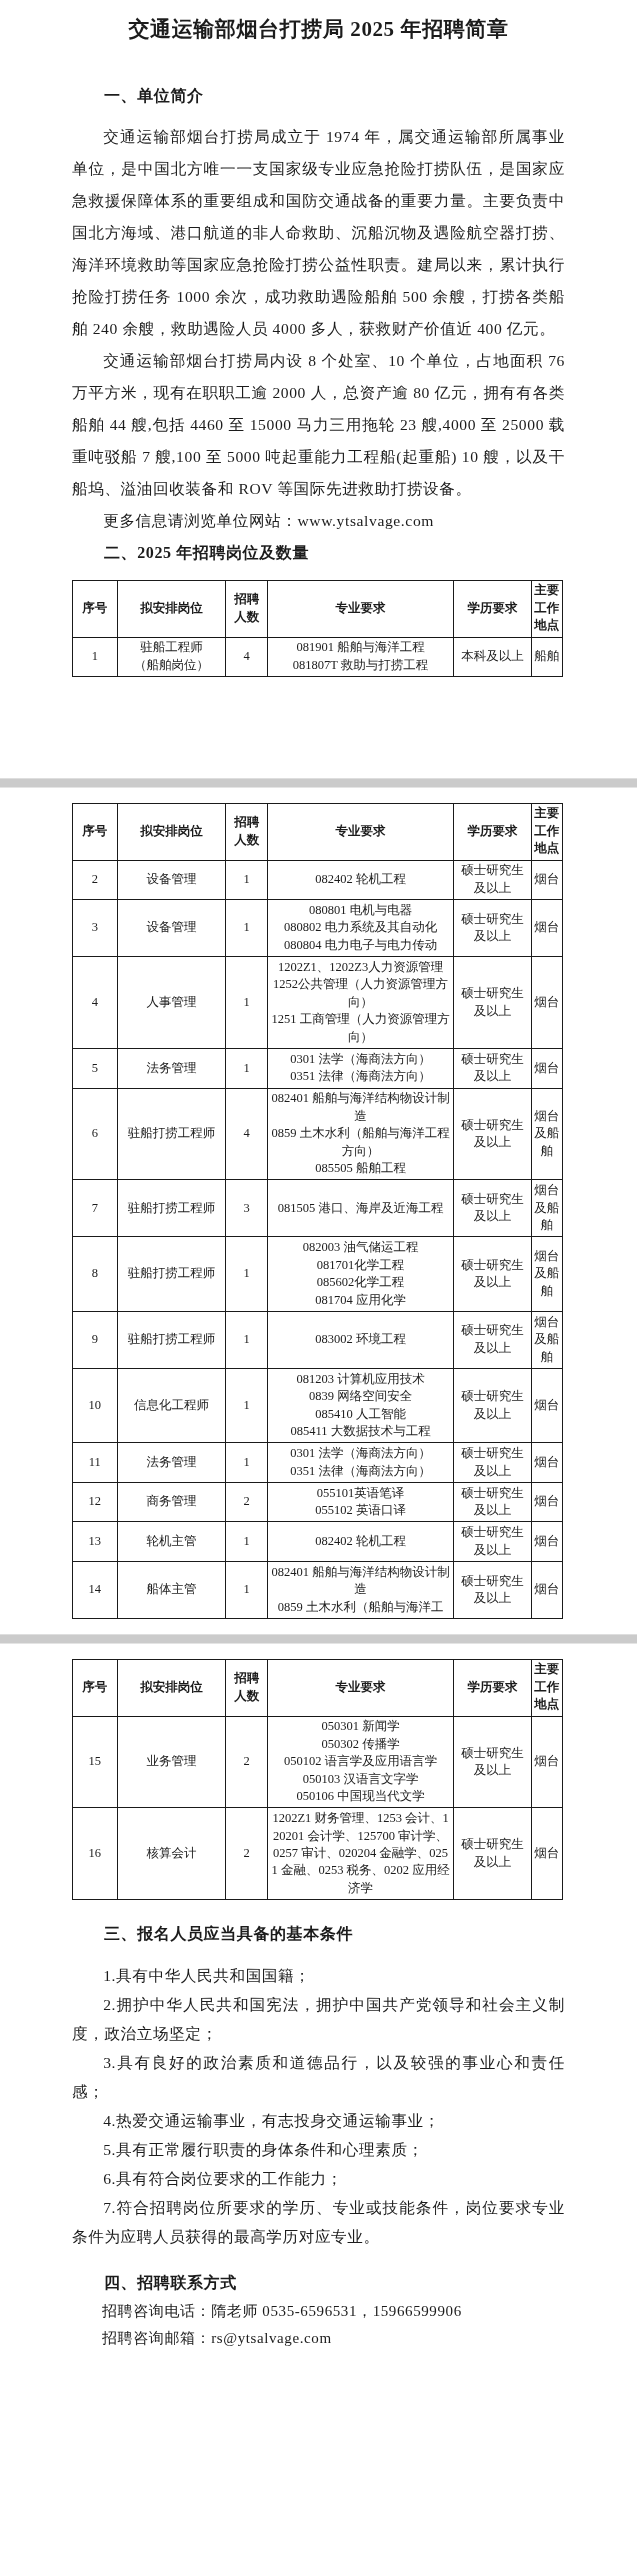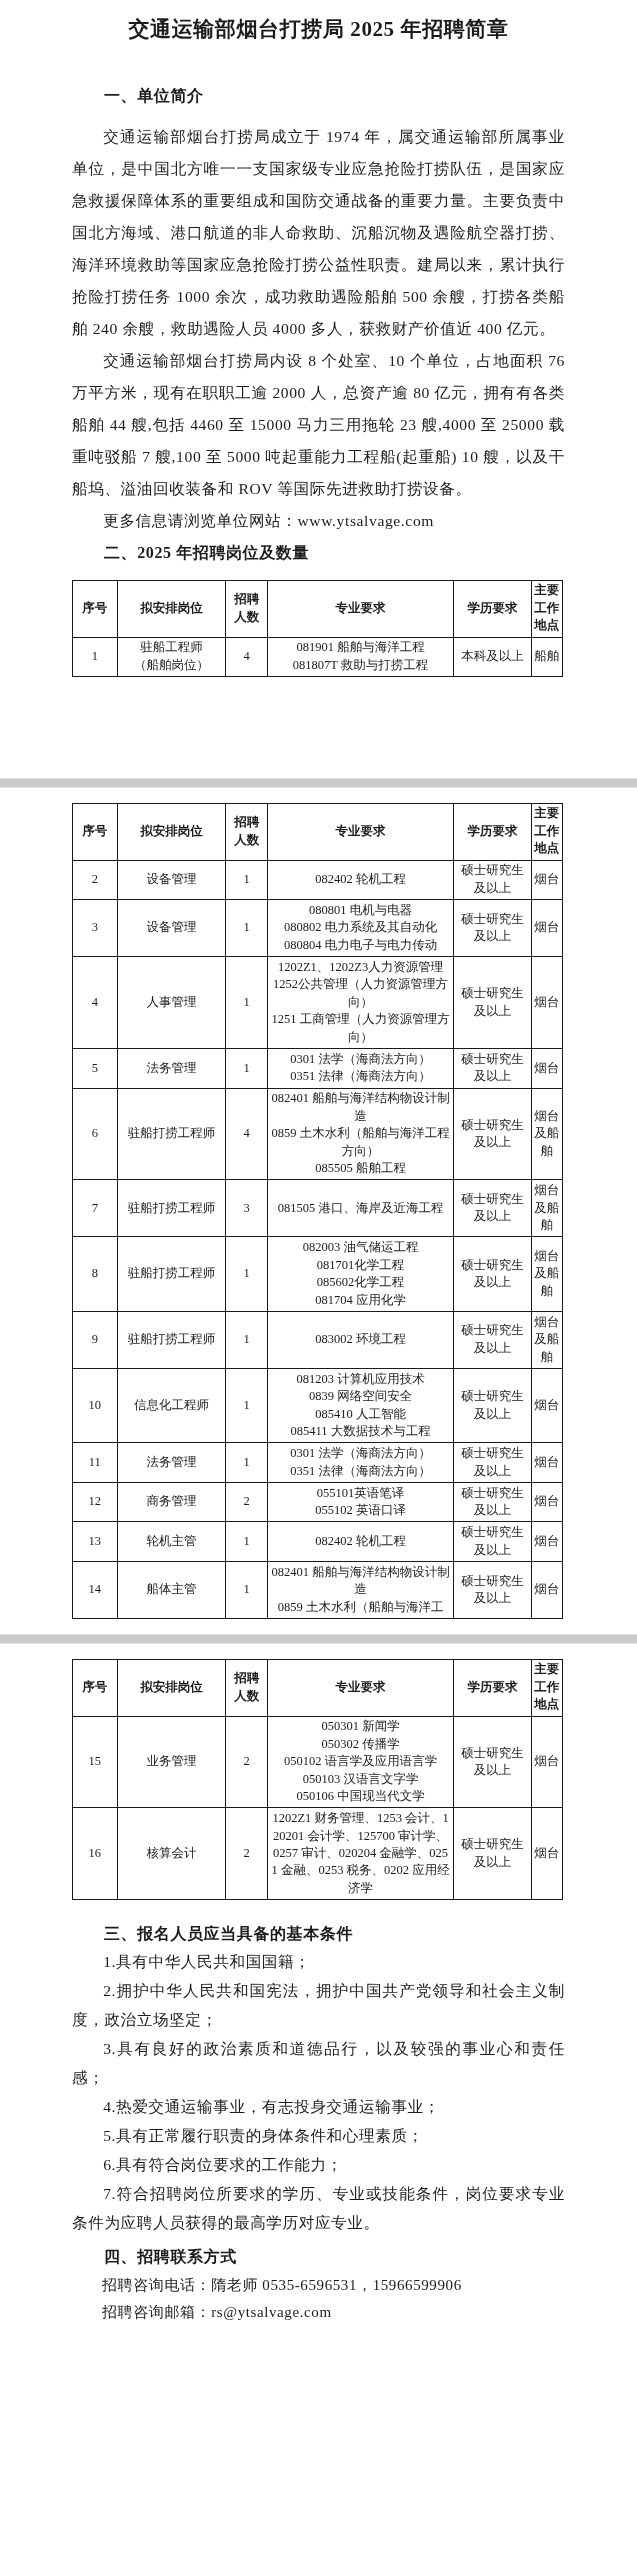--- a/index.html
+++ b/index.html
@@ -46,26 +46,26 @@
   
   .page-break{
     width:637px;height:7.5px;background:#cbcbcb;
     border-top:0.6px solid #dedede;border-bottom:0.6px solid #e4e4e4;
   }
   .pb-1{margin-top:101px;}
   .pb-2{margin-top:15px;}
   .table2{margin-top:81px;}
   .table3{margin-top:68px;}
   .sec3-heading{margin-top:22.4px;}
-  .items{margin-top:2px;}
+  .items{margin-top:16px;}
   .item{
     font-size:15.6px;line-height:29px;margin:0;
     text-align:justify;text-indent:2em;letter-spacing:0.6px;
   }
-  .sec4-heading{margin-top:9px;}
+  .sec4-heading{margin-top:21px;}
   .contact{
     font-size:15px;line-height:27px;margin:0;text-indent:2em;letter-spacing:0.6px;
   }
   .contact-first{margin-top:3.7px;}
 </style>
 </head>
 <body>
 
 <div>
 

